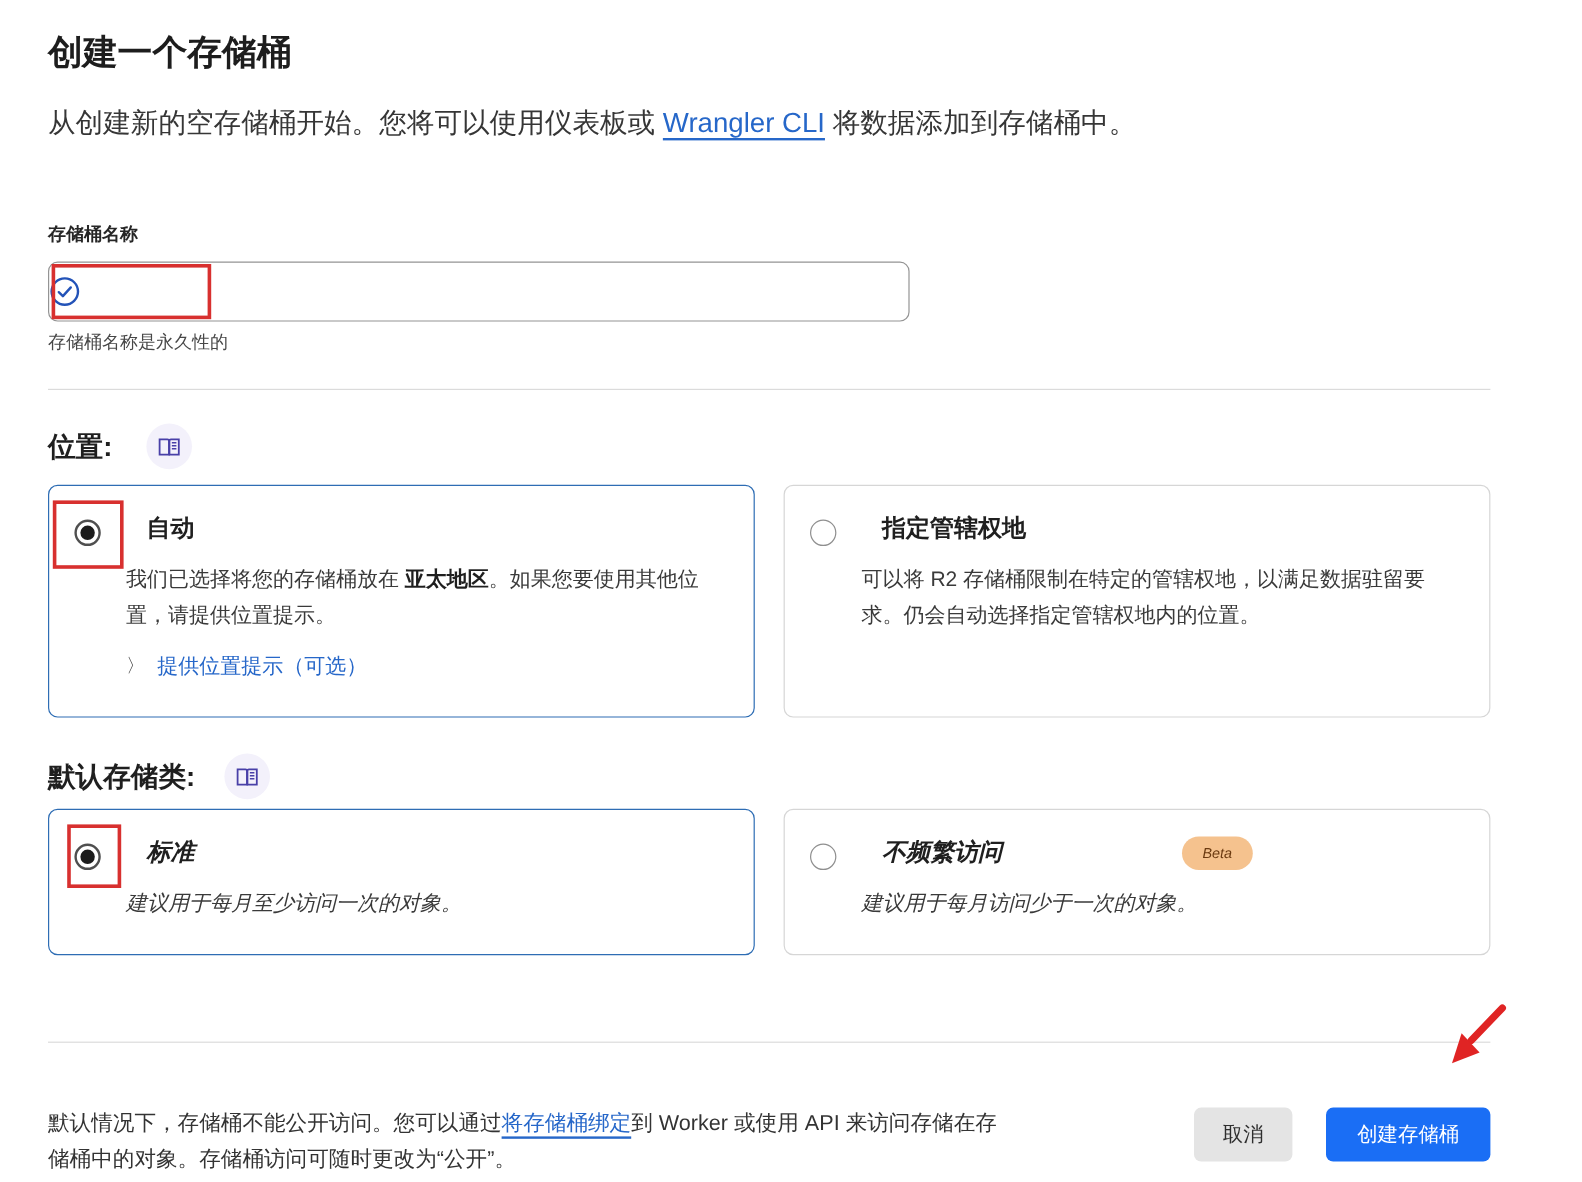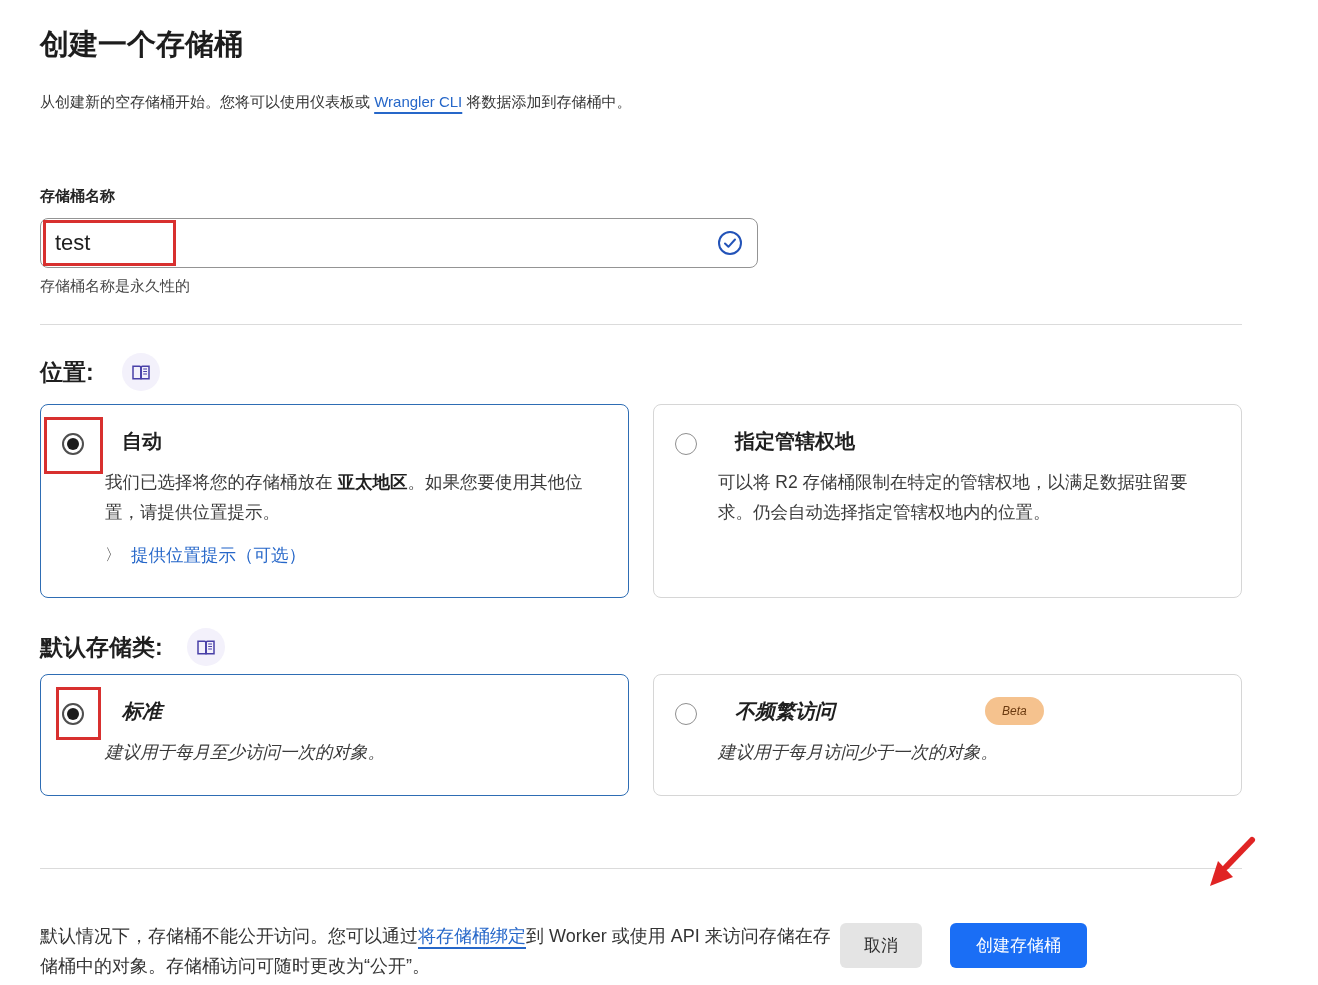--- a/index.html
+++ b/index.html
@@ -2,21 +2,21 @@
 <html><head>
 <meta charset="utf-8">
 <style>
   * { box-sizing: border-box; }
   html,body { margin:0; padding:0; background:#fff; }
   body { font-family:"Liberation Sans","DejaVu Sans",sans-serif; color:#2b2b2b; }
   .page { position:relative; width:1318px; height:985px; background:#ffffff; overflow:hidden; }
   .content { width:1242px; padding-left:40px; }
 
   h1.title { margin:28px 0 0; font-size:29px; line-height:32px; font-weight:700; color:#1d1d1d; }
-  .subtitle { margin:30px 0 16px; font-size:15px; line-height:24px; color:#363636; }
+  .subtitle { margin:30px 0 16px; font-size:23px; line-height:24px; color:#363636; }
   a.link { color:#2667c9; text-decoration:none; cursor:pointer; }
   a.link.underline { text-decoration:underline; text-underline-offset:5px; text-decoration-thickness:1.5px; }
 
   .field-label { margin-top:73px; font-size:15px; line-height:18px; font-weight:700; color:#262626; }
   .input-wrap { position:relative; margin-top:13px; width:718px; height:50px;
                 border:1px solid #949494; border-radius:8px; display:flex; align-items:center; background:#fff; }
   .input-wrap input { flex:1; border:none; outline:none; background:transparent; font-family:inherit;
                       font-size:22px; color:#1f1f1f; padding:0 14px; min-width:0; }
   .check-icon { margin-right:14px; flex:0 0 auto; display:block; }
   .helper { margin-top:9px; font-size:15px; line-height:18px; color:#474747; }
@@ -49,21 +49,21 @@
   .card-link-row { margin-top:16px; font-size:17.5px; display:flex; align-items:center; gap:10px; }
   .chevron { color:#4a4a4a; font-size:16px; }
   .beta-badge { margin-left:150px; background:#f5c28e; color:#6b3a10; font-size:12px; line-height:16px;
                 padding:6px 17px; border-radius:15px; font-weight:400; }
 
   .anno-box { position:absolute; border:3px solid #d8302f; background:transparent; pointer-events:none; }
   .anno-input { left:2px; top:1px; width:133px; height:46px; }
   .anno-radio-1 { left:3px; top:12px; width:59px; height:57px; }
   .anno-radio-2 { left:15px; top:12px; width:45px; height:53px; }
 
-  .footer { margin-top:52px; display:flex; justify-content:flex-start; align-items:flex-start; }
+  .footer { margin-top:52px; display:flex; justify-content:space-between; align-items:flex-start; }
   .footer-text { width:800px; font-size:18px; line-height:30px; color:#333333; }
   .buttons { display:flex; gap:28px; padding-top:2px; }
   .btn { font-family:inherit; font-size:17px; border:none; border-radius:6px; padding:11px 24px; cursor:pointer; }
   .btn.cancel { background:#e4e4e4; color:#2e2e2e; }
   .btn.create { background:#1a6ef5; color:#ffffff; padding:11px 26px; }
 
   .anno-arrow { position:absolute; top:834px; right:58px; pointer-events:none; }
 </style>
 </head>
 <body>
@@ -71,21 +71,20 @@
 <div class="page">
   <div class="content">
 
     <h1 class="title">创建一个存储桶</h1>
 
     <p class="subtitle"><span>从创建新的空存储桶开始。您将可以使用仪表板或 </span><a class="link underline" href="#">Wrangler CLI</a><span> 将数据添加到存储桶中。</span></p>
 
     <div class="field-label">存储桶名称</div>
 
     <div class="input-wrap">
-      <input type="text" value="test" style="">
       <svg class="check-icon" width="26" height="26" viewBox="0 0 26 26">
         <circle cx="13" cy="13" r="11" fill="none" stroke="#2353b8" stroke-width="2"></circle>
         <path d="M8 13.5 L11.4 16.8 L18 9.5" fill="none" stroke="#2353b8" stroke-width="2" stroke-linecap="round" stroke-linejoin="round"></path>
       </svg>
       <div class="anno-box anno-input"></div>
     </div>
 
     <div class="helper">存储桶名称是永久性的</div>
 
     <hr class="divider">

